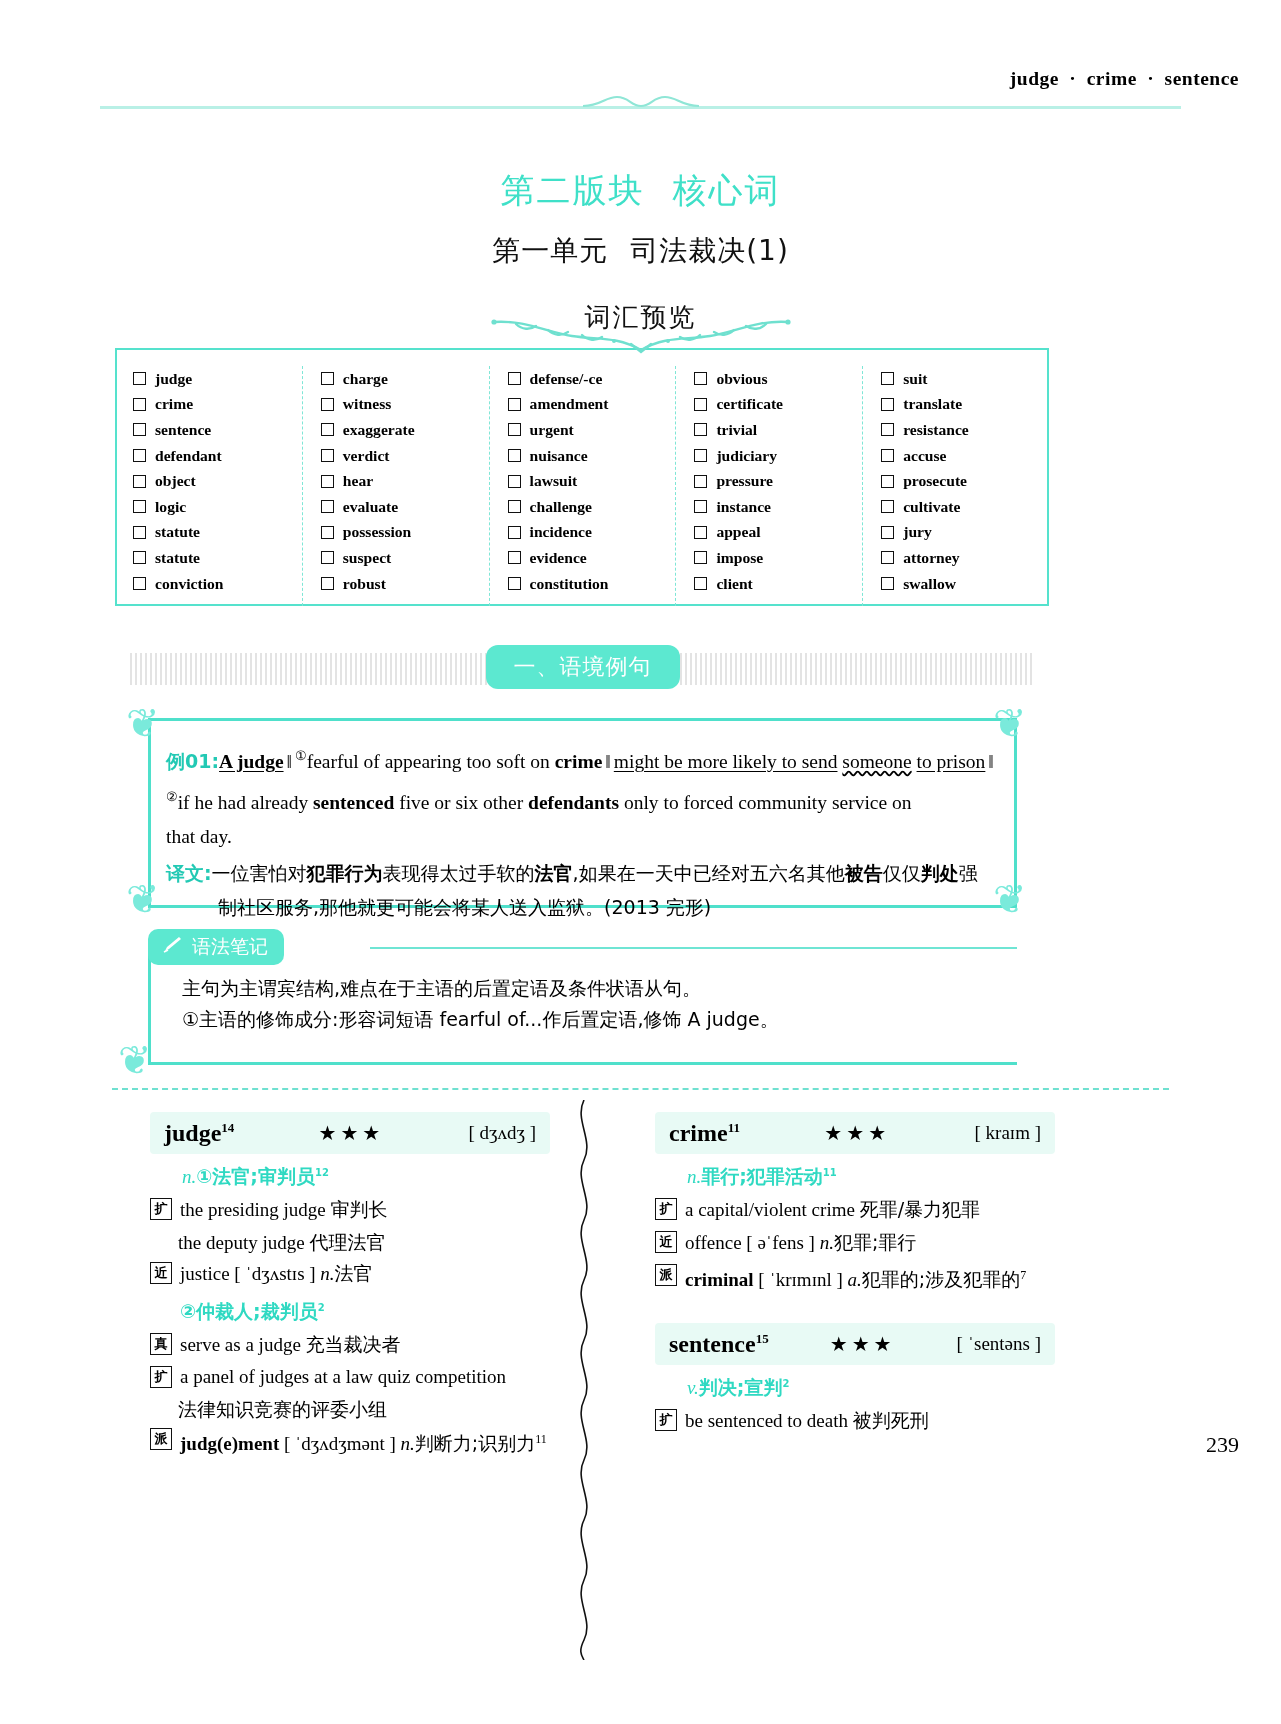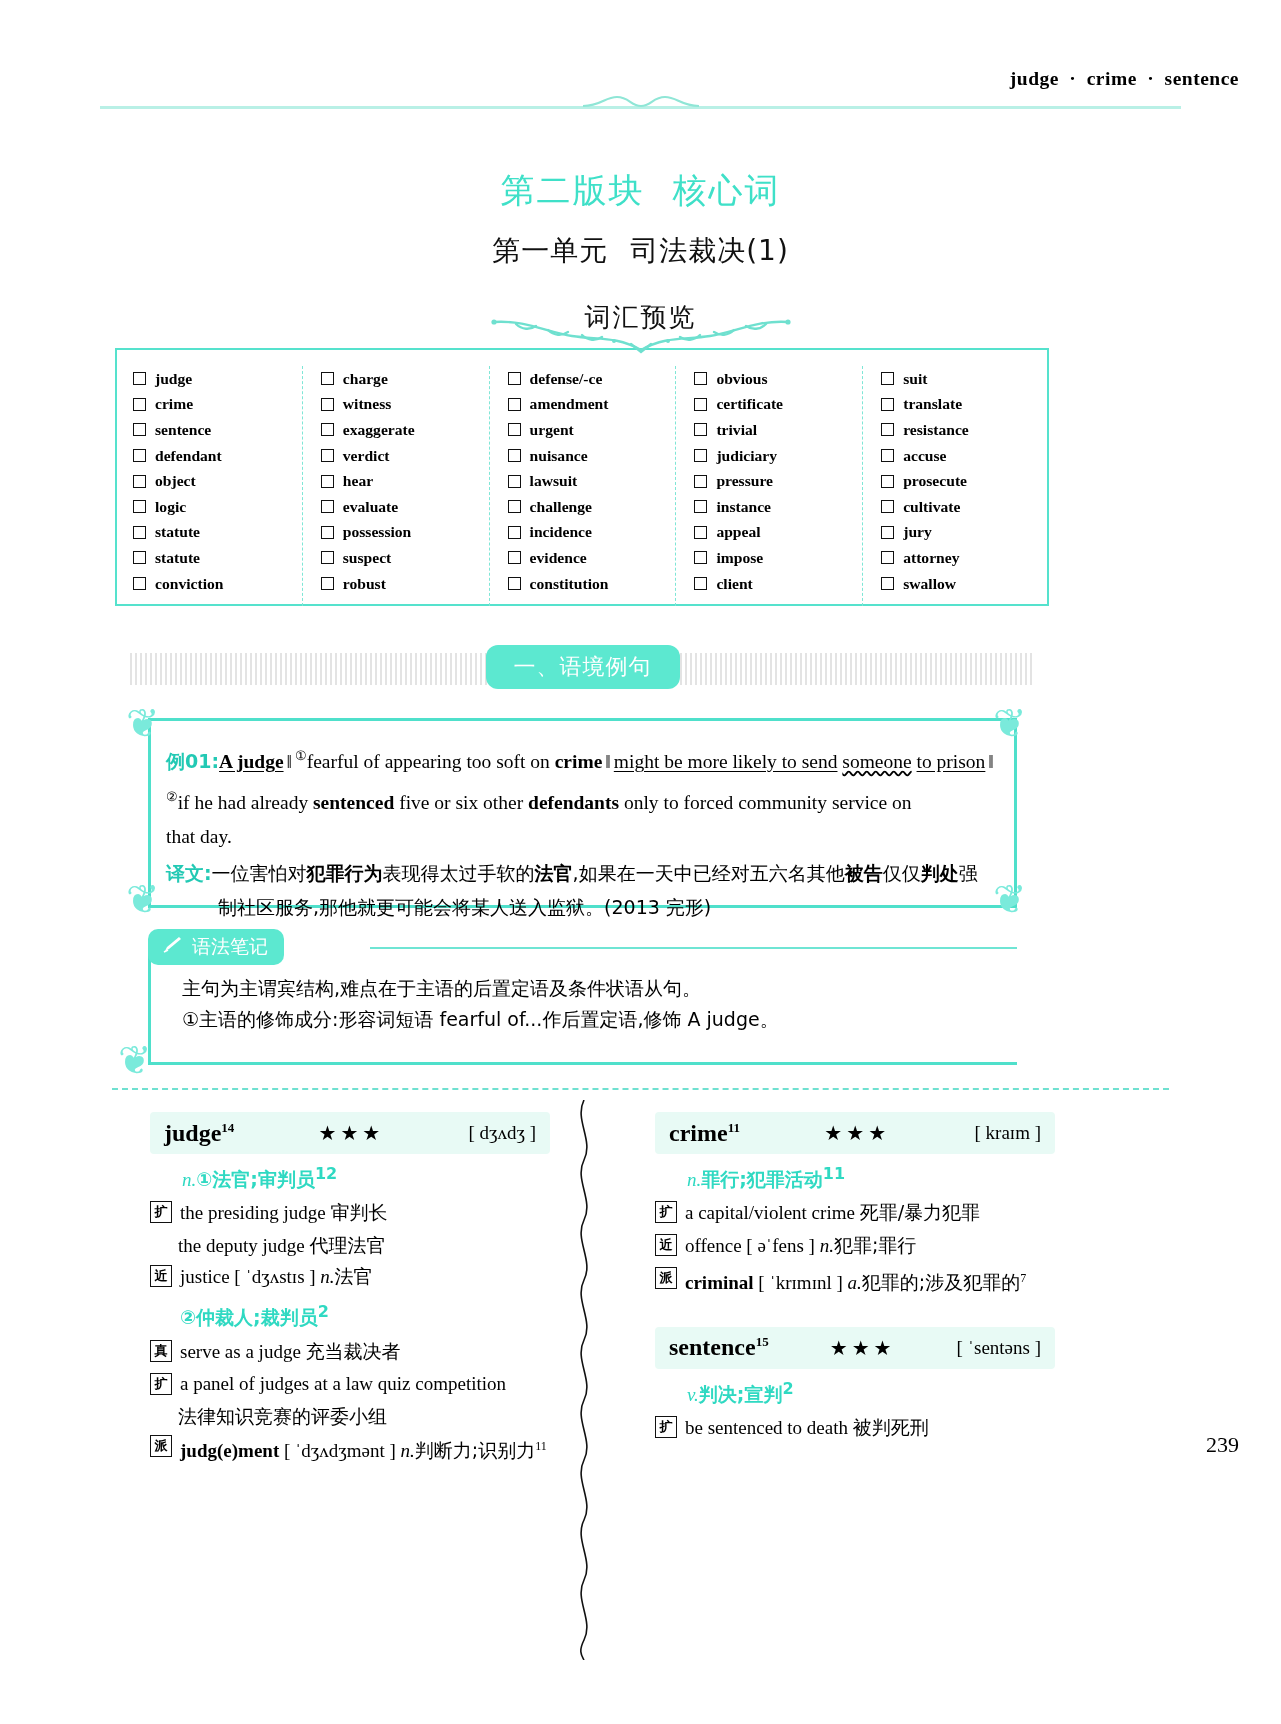--- a/index.html
+++ b/index.html
@@ -173,21 +173,21 @@
   .hw-word{font-weight:bold;font-size:24px;font-family:"Liberation Serif",serif;}
   .hw-sup{font-size:13px;vertical-align:super;font-weight:bold;}
   .hw-stars{flex:1;text-align:center;font-size:20px;letter-spacing:4px;color:#000;}
   .hw-ipa{font-size:19px;font-family:"Liberation Serif",serif;white-space:nowrap;}
 
   .sense{
     color:#2fd9c2;font-size:19px;font-weight:bold;margin:10px 0 4px 32px;
     font-family:"DejaVu Sans","Liberation Sans",sans-serif;
   }
   .sense .pos{font-style:italic;font-family:"Liberation Serif",serif;font-weight:normal;}
-  .sense .sup{font-size:16px;vertical-align:super;text-align:right;}
+  .sense .sup{font-size:10px;vertical-align:super;text-align:right;}
   .sense.indent2{margin-left:30px;}
 
   .ent{
     display:flex;align-items:flex-start;gap:8px;
     font-size:19px;line-height:30px;margin-bottom:2px;
     font-family:"Liberation Serif",serif;
   }
   .tagbox{
     flex:0 0 auto;width:20px;height:20px;margin-top:4px;
     border:1.4px solid #111;font-size:13px;line-height:19px;

